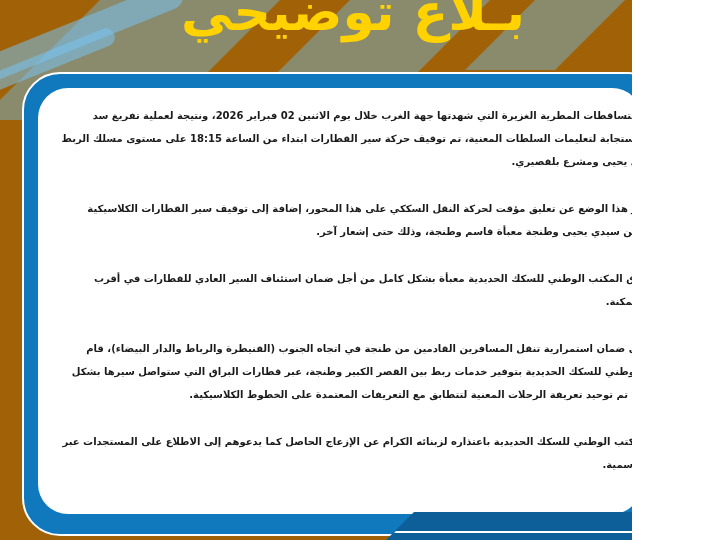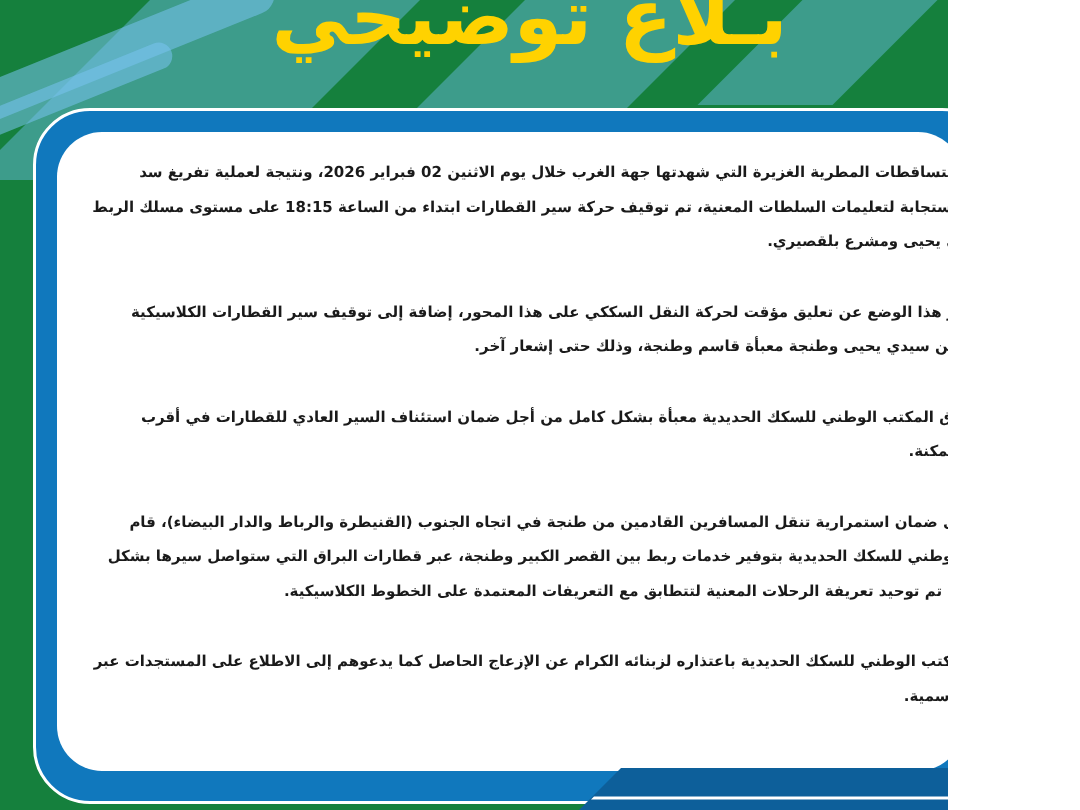--- a/index.html
+++ b/index.html
@@ -3,21 +3,21 @@
 <meta charset="utf-8">
 <style>
   html, body { margin: 0; padding: 0; }
   body {
     width: 720px; height: 540px; overflow: hidden; position: relative;
     background: #ffffff;
     font-family: "DejaVu Sans", sans-serif;
   }
   .poster {
     position: absolute; left: 0; top: 0; width: 632px; height: 540px;
-    background: #15803d;
+    background: #a16207;
     overflow: hidden;
   }
   .stripe {
     position: absolute; background: rgba(110, 190, 235, 0.45);
     transform: skewX(-45deg);
   }
   .stripe.s1 { left: 60px; top: -40px; width: 180px; height: 160px; }
   .stripe.s2 { left: 330px; top: -40px; width: 140px; height: 120px; }
   .stripe.s3 { left: 520px; top: -40px; width: 90px; height: 110px; }
   .brush {

